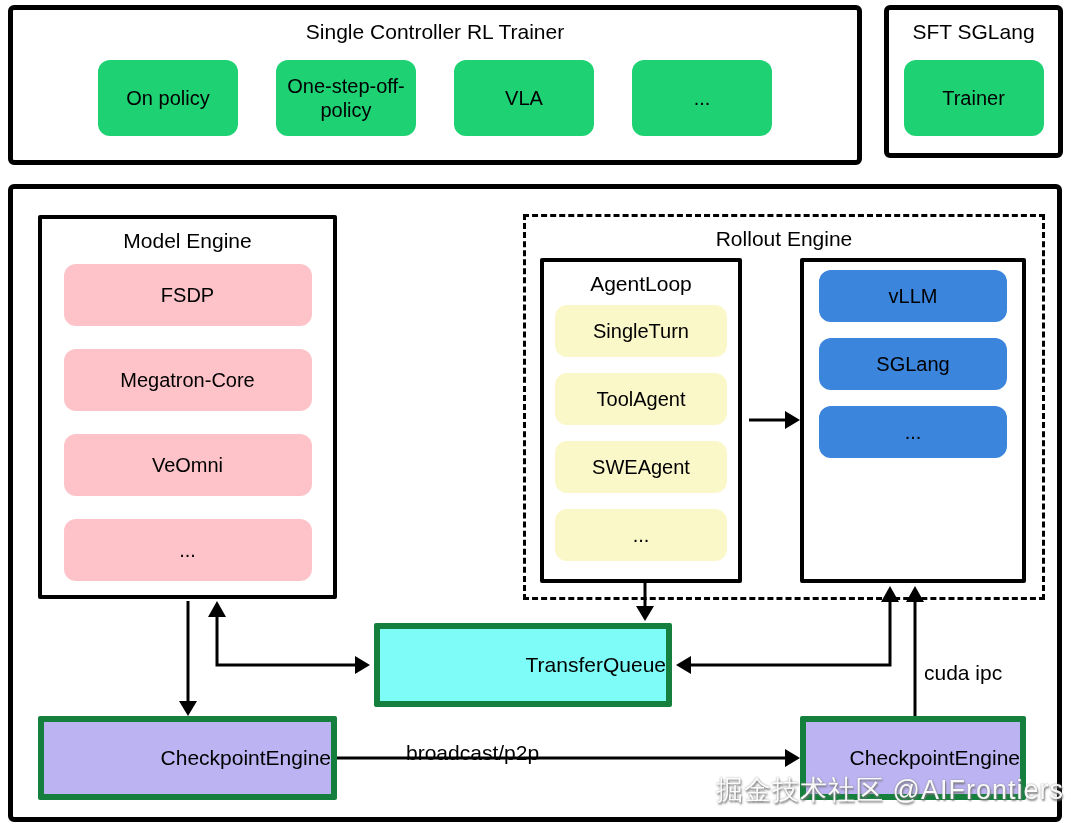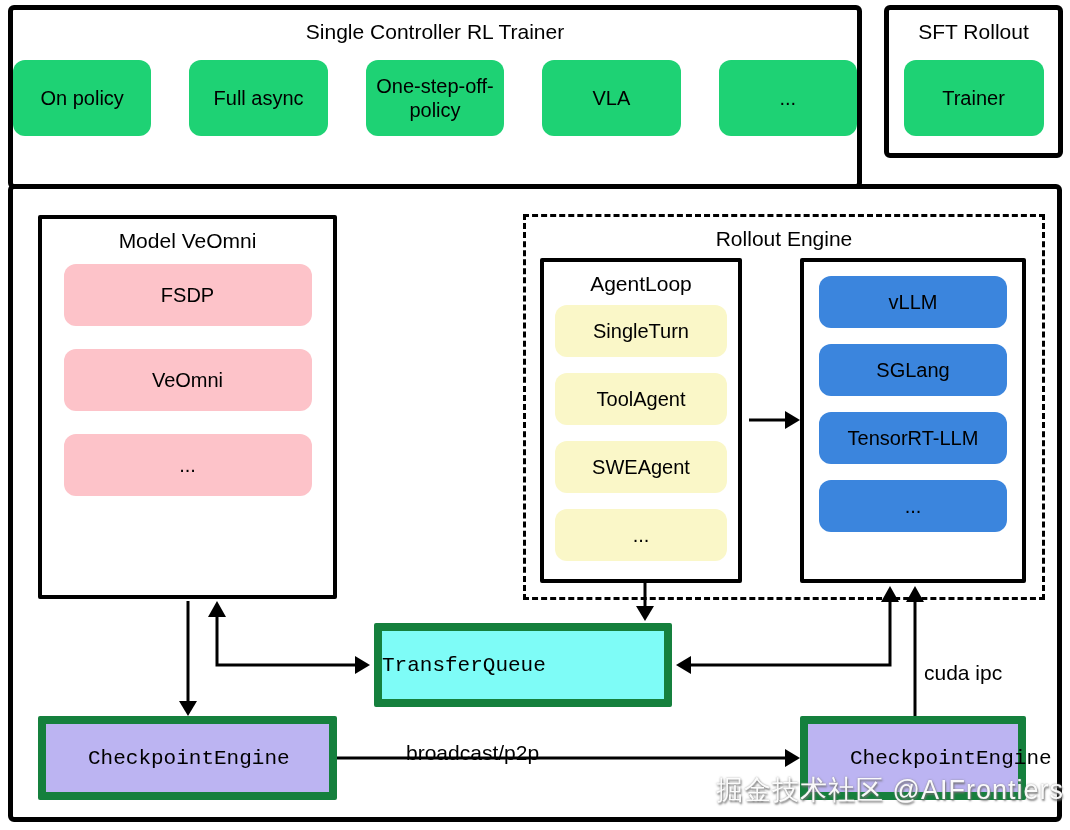--- a/index.html
+++ b/index.html
@@ -61,28 +61,27 @@
     display: flex;
     flex-direction: column;
     align-items: center;
     border-radius: 29px;
   }
   .chip.pink   { background: #fdc3c9; width: 248px; height: 62px; }
   .chip.yellow { background: #faf7c8; width: 172px; height: 52px; }
   .chip.blue   { background: #3b85dd; width: 188px; height: 52px; }
   .solid-node {
     position: absolute;
-    border: 8px solid #15803d;
+    border: 6px solid #15803d;
     border-radius: 2px;
     box-sizing: border-box;
     display: flex;
     align-items: center;
-    justify-content: flex-start;
+    justify-content: flex-end;
     font-size: 21px;
-    font-family: Liberation Mono, monospace;
   }
   .cyan-bg   { background: #7efcf7; }
   .purple-bg { background: #bcb4f2; padding-left: 42px; }
   .edge-label {
     position: absolute;
     font-size: 21px;
     white-space: nowrap;
     margin-top: 13px;
   }
   .watermark {
@@ -102,68 +101,67 @@
     left: 0; top: 0;
     width: 1070px; height: 830px;
     pointer-events: none;
   }
 </style>
 </head>
 <body>
 
 <div class="stage">
 
-  <div class="box" style="left:8px; top:5px; width:854px; height:184px;">
+  <div class="box" style="left:8px; top:5px; width:854px; height:160px;">
     <div class="box-title">Single Controller RL Trainer</div>
     <div class="chip-row">
       <div class="chip green">On policy</div>
-      <div class="chip green">Full async</div>
       <div class="chip green">One-step-off-policy</div>
       <div class="chip green">VLA</div>
       <div class="chip green">...</div>
     </div>
   </div>
 
   <div class="box" style="left:884px; top:5px; width:179px; height:153px;">
-    <div class="box-title">SFT Rollout</div>
+    <div class="box-title">SFT SGLang</div>
     <div class="chip-row">
       <div class="chip green">Trainer</div>
     </div>
   </div>
 
   <div class="box" style="left:8px; top:184px; width:1054px; height:638px;"></div>
 
   <div class="inner-box" style="left:38px; top:215px; width:299px; height:384px;">
-    <div class="box-title">Model VeOmni</div>
+    <div class="box-title">Model Engine</div>
     <div class="chip-col" style="gap:23px; margin-top:11px;">
       <div class="chip pink">FSDP</div>
+      <div class="chip pink">Megatron-Core</div>
       <div class="chip pink">VeOmni</div>
       <div class="chip pink">...</div>
     </div>
   </div>
 
   <div class="dashed-box" style="left:523px; top:214px; width:522px; height:386px;">
     <div class="box-title">Rollout Engine</div>
   </div>
 
   <div class="inner-box" style="left:540px; top:258px; width:202px; height:325px;">
     <div class="box-title">AgentLoop</div>
     <div class="chip-col" style="gap:16px; margin-top:9px;align-items:center;">
       <div class="chip yellow">SingleTurn</div>
       <div class="chip yellow">ToolAgent</div>
       <div class="chip yellow">SWEAgent</div>
       <div class="chip yellow">...</div>
     </div>
   </div>
 
   <div class="inner-box" style="left:800px; top:258px; width:226px; height:325px;">
-    <div class="chip-col" style="gap:16px; margin-top:14px;">
+    <div class="chip-col" style="gap:16px; margin-top:8px;">
       <div class="chip blue">vLLM</div>
       <div class="chip blue">SGLang</div>
-      <div class="chip blue">TensorRT-LLM</div>
       <div class="chip blue">...</div>
     </div>
   </div>
 
   <div class="solid-node cyan-bg" style="left:374px; top:623px; width:298px; height:84px;">
     <span>TransferQueue</span>
   </div>
 
   <div class="solid-node purple-bg" style="left:38px; top:716px; width:299px; height:84px;">
     <span>CheckpointEngine</span>

